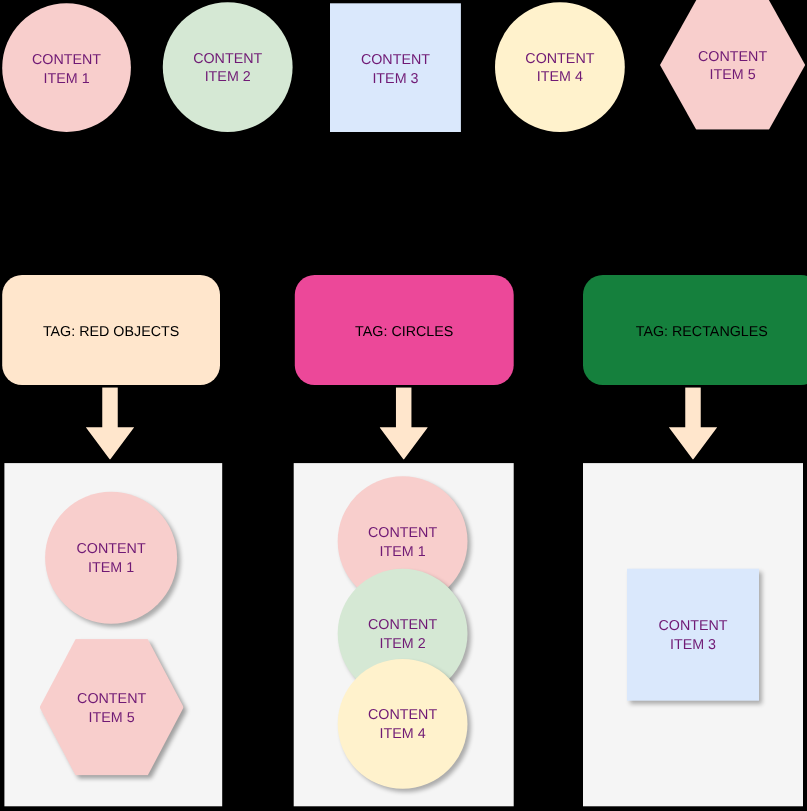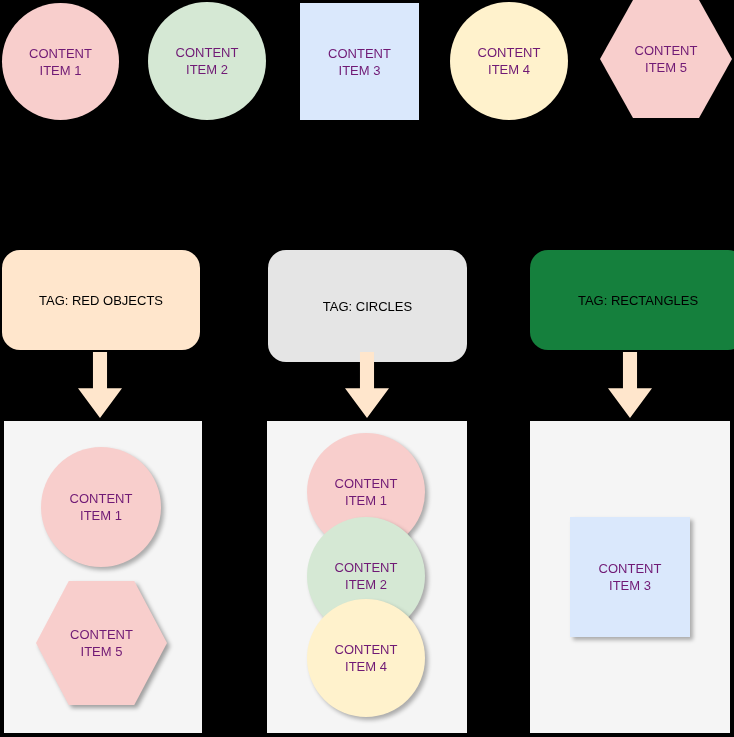--- a/index.html
+++ b/index.html
@@ -62,21 +62,21 @@
   <div class="abs shape circle" style="left: 450px; top: 2px; width: 118px; height: 118px; background-color: rgb(255, 242, 204);">CONTENT
 ITEM 4</div>
 
   <div class="abs hex-wrap" style="left:600px; top:0px; width:132px; height:118px;">
     <div class="shape hex" style="background-color: rgb(248, 206, 204);">CONTENT
 ITEM 5</div>
   </div>
 
   <div class="abs tag" style="left: 2px; top: 250px; width: 198px; height: 100px; background-color: rgb(255, 230, 204);">TAG: RED OBJECTS</div>
 
-  <div class="abs tag" style="left: 268px; top: 250px; width: 199px; height: 112px; background-color: #e5e5e5;">TAG: CIRCLES</div>
+  <div class="abs tag" style="left: 268px; top: 250px; width: 199px; height: 100px; background-color: #ec4899;">TAG: CIRCLES</div>
 
   <div class="abs tag" style="left: 530px; top: 250px; width: 216px; height: 100px; background-color: #15803d;">TAG: RECTANGLES</div>
 
   <div class="abs arrow" style="left: 78px; top: 352px; width: 44px; height: 66px; background-color: rgb(255, 230, 204);"></div>
 
   <div class="abs arrow" style="left: 345px; top: 352px; width: 44px; height: 66px; background-color: rgb(255, 230, 204);"></div>
 
   <div class="abs arrow" style="left: 608px; top: 352px; width: 44px; height: 66px; background-color: rgb(255, 230, 204);"></div>
 
   <div class="abs group-box" style="left:4px; top:421px; width:198px; height:312px;">

